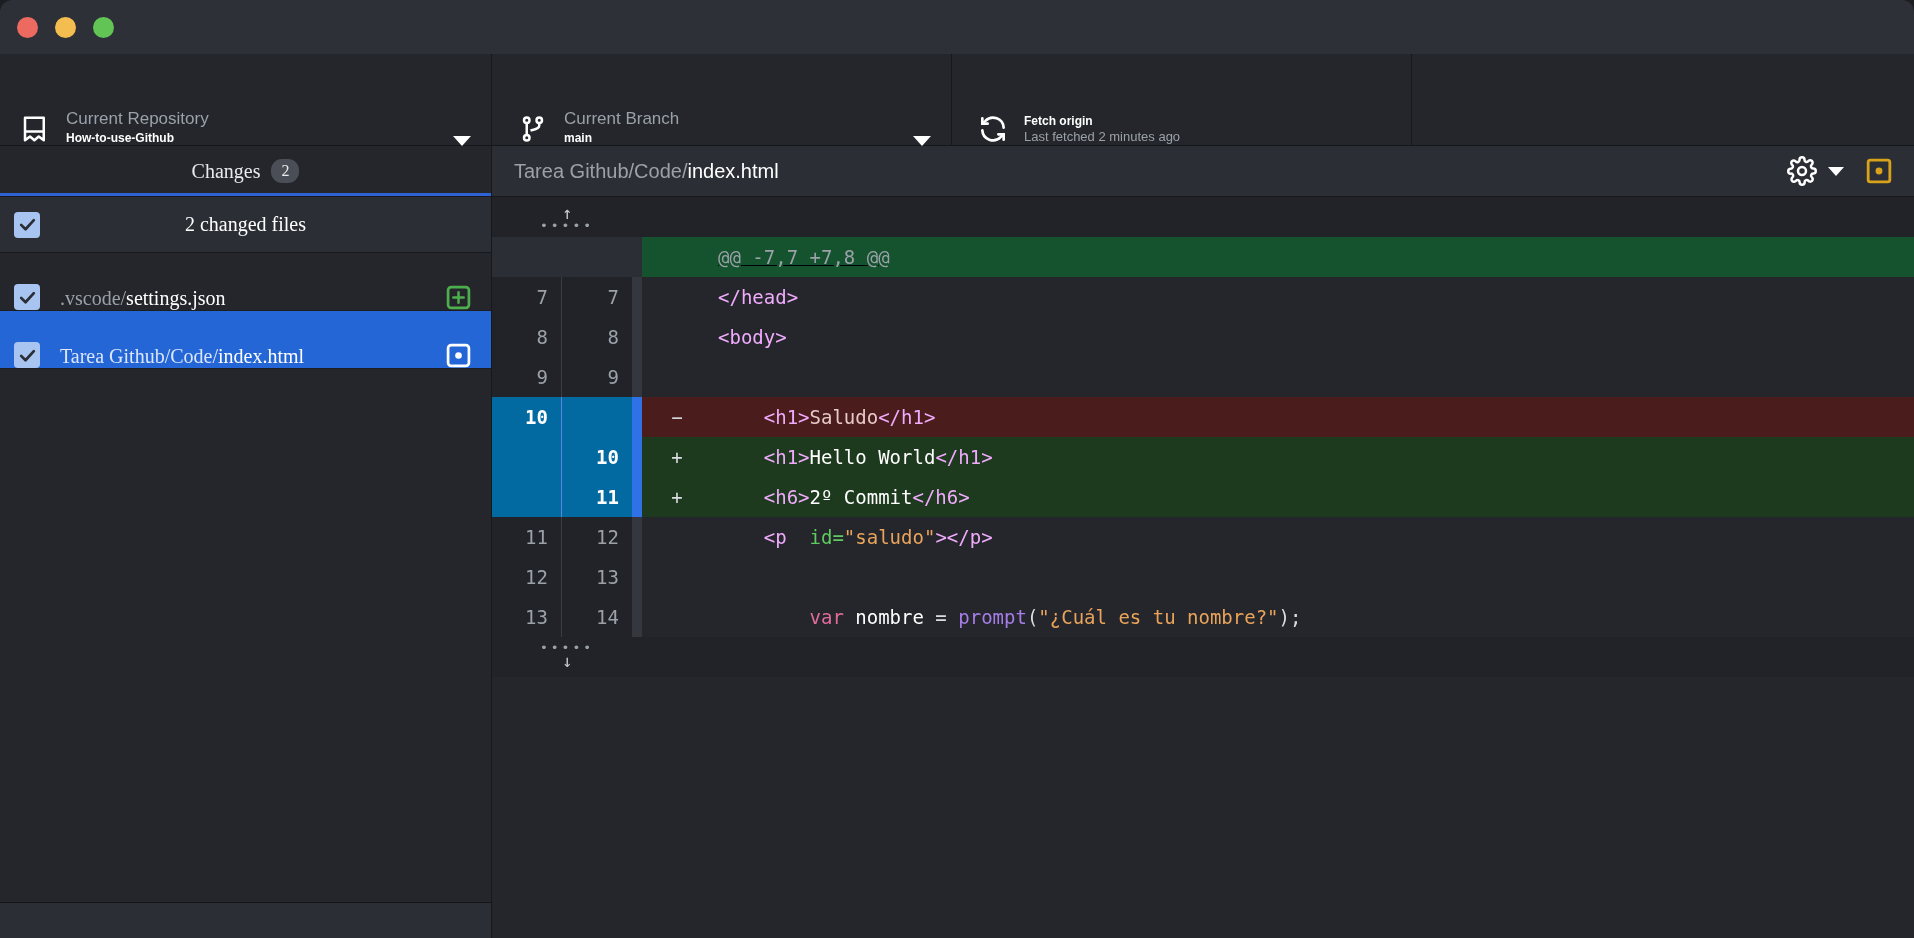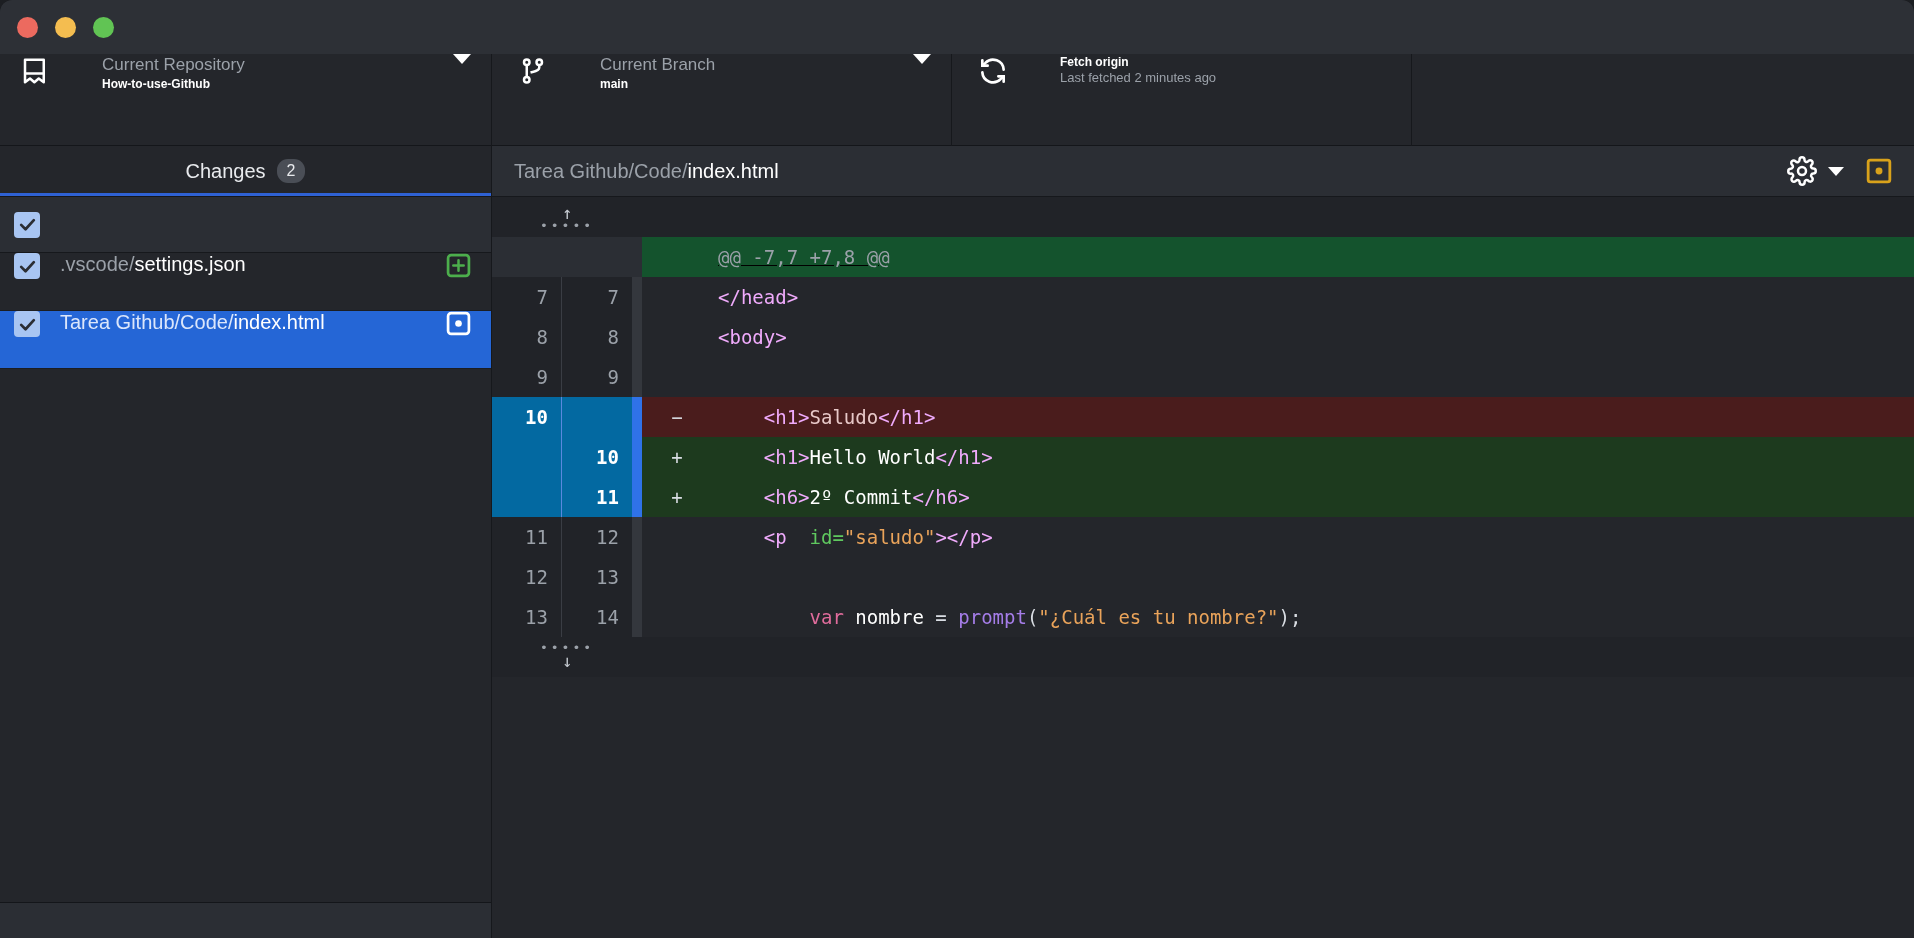--- a/index.html
+++ b/index.html
@@ -34,25 +34,24 @@
 
   
   .toolbar {
     position: absolute; top: 54px; left: 0;
     width: 1914px; height: 92px;
     background: #24262b;
     display: flex;
     border-bottom: 1px solid #14161a;
   }
   .tb-cell {
-    display: flex; align-items: flex-start;
+    display: flex; align-items: flex-end;
     border-right: 1px solid #16181c;
     height: 92px;
     cursor: default;
-    gap: 36px;
   }
   .tb-repo { width: 492px; padding-left: 18px; }
   .tb-branch { width: 460px; padding-left: 24px; }
   .tb-fetch { width: 460px; padding-left: 24px; }
   .tb-rest { flex: 1; border-right: none; }
 
   .tb-icon {
     width: 34px; height: 34px;
     display: flex; align-items: center; justify-content: center;
     flex: 0 0 34px;
@@ -78,21 +77,21 @@
     position: absolute; top: 146px; left: 0;
     width: 1914px; height: 792px;
     display: flex;
   }
 
   
   .sidebar {
     width: 492px; height: 792px;
     background: #24262b;
     border-right: 1px solid #16181c;
-    display: flex; flex-direction: column;
+    display: flex; flex-direction: column; font-family: Liberation Serif, serif;
   }
   .tabs { display: flex; height: 51px; flex: 0 0 51px; background: #24262b; }
   .tab {
     flex: 1; display: flex; align-items: center; justify-content: center;
     gap: 11px;
     font-size: 20px; color: #e8eaed;
     position: relative;
     border-right: 1px solid #16181c;
     border-bottom: 1px solid #16181c;
     cursor: pointer;
@@ -125,21 +124,21 @@
     width: 26px; height: 26px; flex: 0 0 26px;
     border-radius: 4px;
     background: #a8c5f2;
     display: flex; align-items: center; justify-content: center;
     cursor: pointer;
   }
   .cbox svg { width: 19px; height: 19px; }
 
   .file-row {
     height: 58px; flex: 0 0 58px;
-    display: flex; align-items: flex-start;
+    display: flex; align-items: flex-end;
     padding: 0 20px 0 14px;
     border-bottom: 1px solid #1c1e22;
     cursor: pointer;
   }
   .file-row.selected { background: #2566d6; }
   .file-name {
     flex: 1; margin-left: 20px;
     font-size: 20px; color: #ffffff;
     white-space: nowrap; overflow: hidden; text-overflow: ellipsis;
   }
@@ -315,20 +314,21 @@
           <span class="tab-count">2</span>
         </div>
       </div>
 
       <div class="files-header">
         <span class="cbox">
           <svg viewBox="0 0 24 24" fill="none" stroke="#2b2e34" stroke-width="3.4" stroke-linecap="round" stroke-linejoin="round">
               <path d="M4 12.5l5.5 5.5L20 6.5"></path>
             </svg>
         </span>
+        <span class="files-header-label">2 changed files</span>
       </div>
 
       <div class="file-row">
         <span class="cbox">
           <svg viewBox="0 0 24 24" fill="none" stroke="#2b2e34" stroke-width="3.4" stroke-linecap="round" stroke-linejoin="round">
               <path d="M4 12.5l5.5 5.5L20 6.5"></path>
             </svg>
         </span>
         <span class="file-name"><span class="dim">.vscode/</span><span>settings.json</span></span>
         <span class="status-icon">

